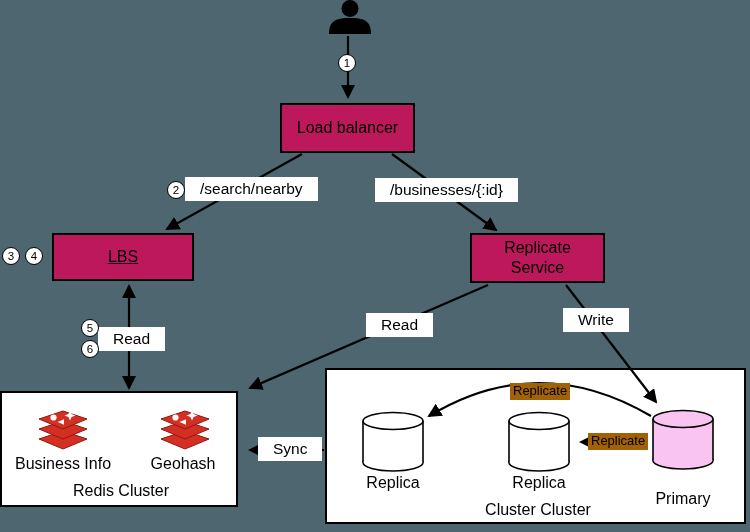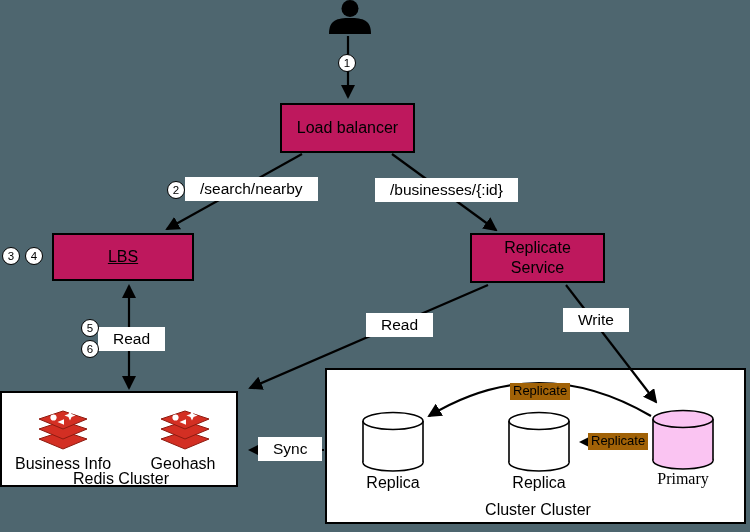--- a/index.html
+++ b/index.html
@@ -31,21 +31,21 @@
   .caption{position:absolute;font-size:16px;transform:translateX(-50%);white-space:nowrap;}
   .cyl{position:absolute;}
   .cyl-label{position:absolute;font-size:16px;transform:translateX(-50%);white-space:nowrap;}
   .shard-label{position:absolute;font-size:16px;transform:translateX(-50%);white-space:nowrap;}
 </style>
 </head>
 <body>
 
 <div id="stage">
 
-  <div class="cluster" style="left:0;top:391;left:0px;top:391px;width:238px;height:96px;">
+  <div class="cluster" style="left:0;top:391;left:0px;top:391px;width:238px;height:116px;">
 
     <svg class="icon-abs" style="position:absolute;left:35px;top:14px;" width="52" height="46" viewBox="0 0 52 46">
       <g stroke="#8E1B10" stroke-width="1" stroke-linejoin="round" fill="#D32F23">
         <path d="M26 24 L50 32 L26 42 L2 32 Z"></path>
         <path d="M26 14 L50 22 L26 32 L2 22 Z"></path>
         <path d="M26 4 L50 12 L26 22 L2 12 Z"></path>
       </g>
       <g fill="#fff">
         <circle cx="16.5" cy="10.5" r="3.1"></circle>
         <polygon points="33,3.5 34.6,7.1 38.5,8.5 34.6,9.9 33,13.5 31.4,9.9 27.5,8.5 31.4,7.1"></polygon>
@@ -60,21 +60,21 @@
         <path d="M26 4 L50 12 L26 22 L2 12 Z"></path>
       </g>
       <g fill="#fff">
         <circle cx="16.5" cy="10.5" r="3.1"></circle>
         <polygon points="33,3.5 34.6,7.1 38.5,8.5 34.6,9.9 33,13.5 31.4,9.9 27.5,8.5 31.4,7.1"></polygon>
         <polygon points="20.5,15 27,12.2 27,17.8"></polygon>
       </g>
     </svg>
     <div class="shard-label" style="left:61px;top:62px;">Business Info</div>
     <div class="shard-label" style="left:181px;top:62px;">Geohash</div>
-    <div class="caption" style="left:119px;top:77px;">Redis Cluster</div>
+    <div class="caption" style="left:119px;top:89px;">Redis Cluster</div>
   </div>
 
   <div class="cluster" style="left:325px;top:368px;width:421px;height:156px;">
 
     <svg class="cyl" style="left:34px;top:41px;" width="64" height="62" viewBox="0 0 64 62">
       <ellipse cx="32" cy="51.5" rx="30" ry="8.5" fill="#fff" stroke="#000" stroke-width="1.6"></ellipse>
       <rect x="2" y="10" width="60" height="41.5" fill="#fff"></rect>
       <line x1="2" y1="10" x2="2" y2="51.5" stroke="#000" stroke-width="1.6"></line>
       <line x1="62" y1="10" x2="62" y2="51.5" stroke="#000" stroke-width="1.6"></line>
       <ellipse cx="32" cy="10" rx="30" ry="8.5" fill="#fff" stroke="#000" stroke-width="1.6"></ellipse>
@@ -90,21 +90,21 @@
 
     <svg class="cyl" style="left:324px;top:39px;" width="64" height="62" viewBox="0 0 64 62">
       <ellipse cx="32" cy="51.5" rx="30" ry="8.5" stroke="#000" stroke-width="1.6" fill="#FAC4F2"></ellipse>
       <rect x="2" y="10" width="60" height="41.5" fill="#FAC4F2"></rect>
       <line x1="2" y1="10" x2="2" y2="51.5" stroke="#000" stroke-width="1.6"></line>
       <line x1="62" y1="10" x2="62" y2="51.5" stroke="#000" stroke-width="1.6"></line>
       <ellipse cx="32" cy="10" rx="30" ry="8.5" stroke="#000" stroke-width="1.6" fill="#FAC4F2"></ellipse>
     </svg>
     <div class="cyl-label" style="left:66px;top:104px;">Replica</div>
     <div class="cyl-label" style="left:212px;top:104px;">Replica</div>
-    <div class="cyl-label" style="left:356px;top:100px;font-family:Liberation Serif, serif;">Primary</div>
+    <div class="cyl-label" style="left:356px;top:120px;">Primary</div>
     <div class="caption" style="left:211px;top:131px;">Cluster Cluster</div>
   </div>
 
   <svg id="wires" width="750" height="532" viewBox="0 0 750 532">
     <defs>
       <marker id="ah" viewBox="0 0 10 10" refX="8.6" refY="5" markerWidth="6.4" markerHeight="6.4" orient="auto-start-reverse">
         <path d="M0 0 L10 5 L0 10 z" fill="#000"></path>
       </marker>
     </defs>
     <g stroke="#000" stroke-width="2.2" fill="none">

